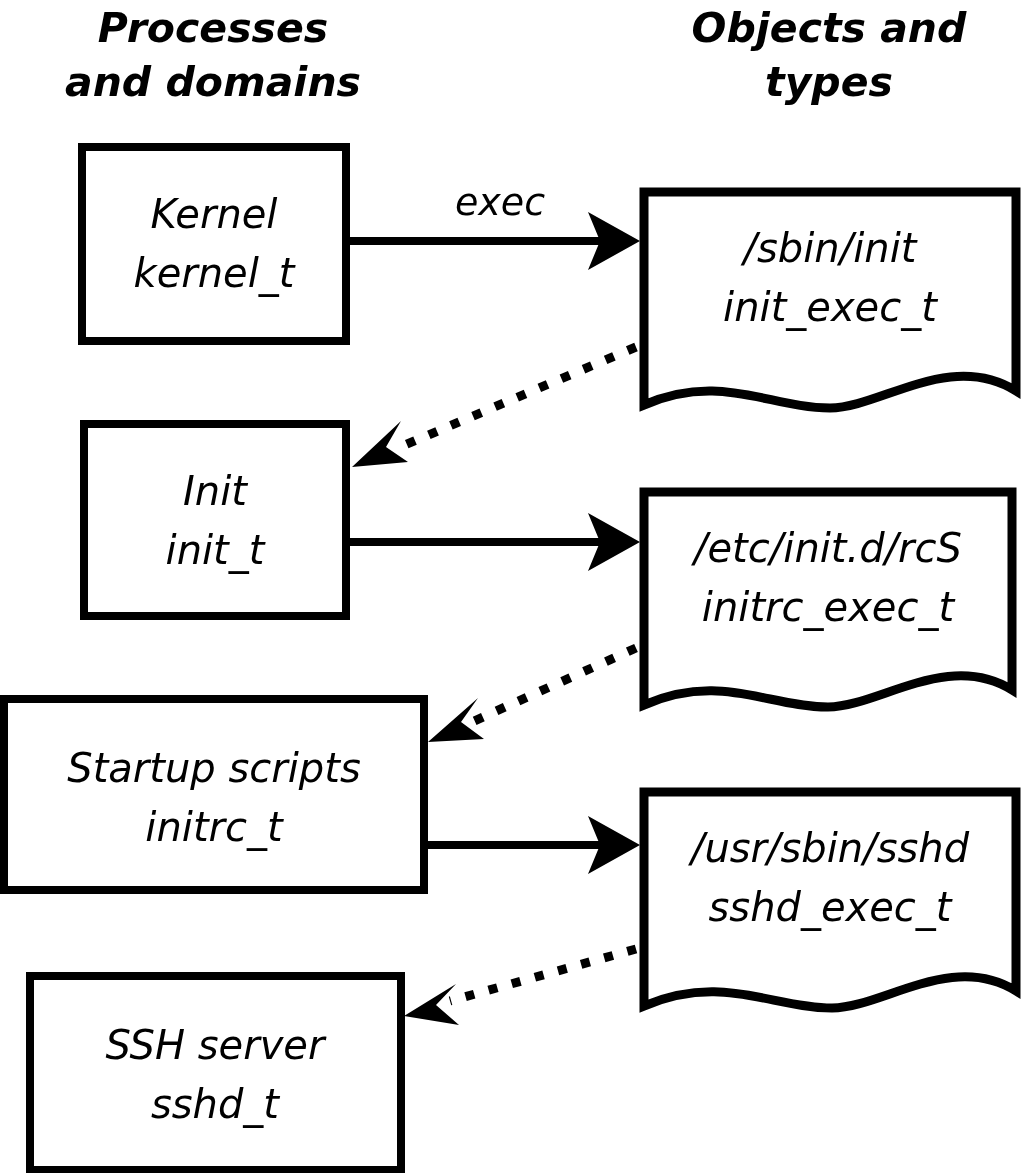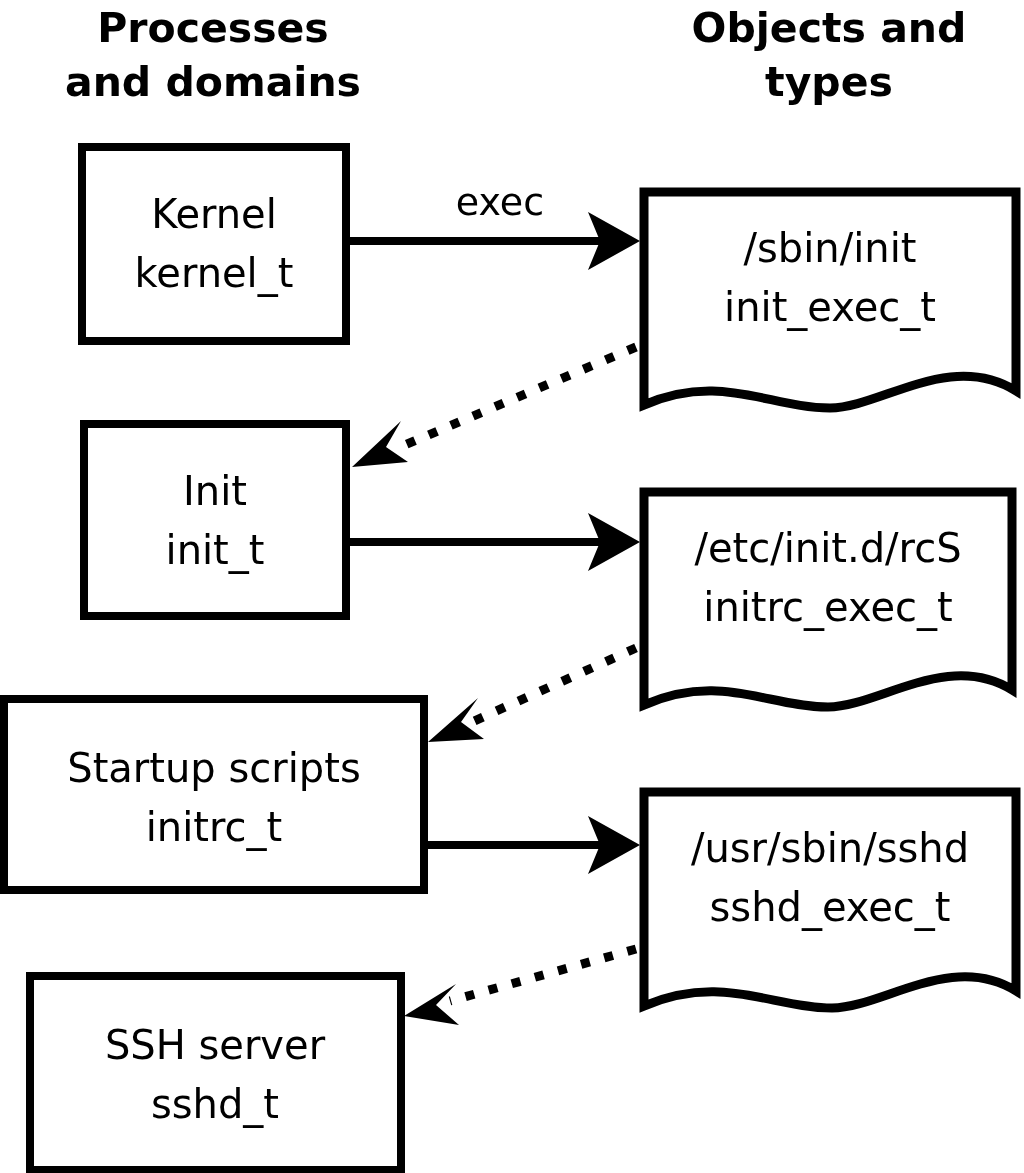--- a/index.html
+++ b/index.html
@@ -10,20 +10,21 @@
   body {
     width: 1024px;
     height: 1173px;
     font-family: "DejaVu Sans", sans-serif;
     overflow: hidden;
   }
   #diagram-root {
     position: relative;
     width: 1024px;
     height: 1173px;
+    font-style: italic;
   }
   svg.diagram-svg {
     position: absolute;
     top: 0;
     left: 0;
     width: 1024px;
     height: 1173px;
     display: block;
   }
   .col-header {

